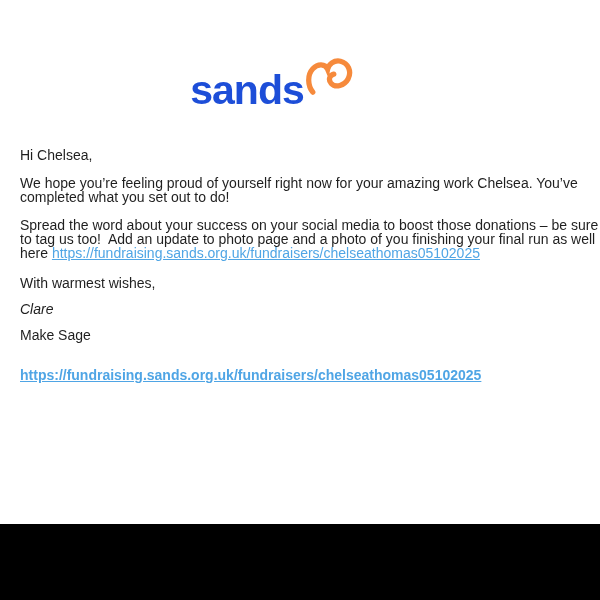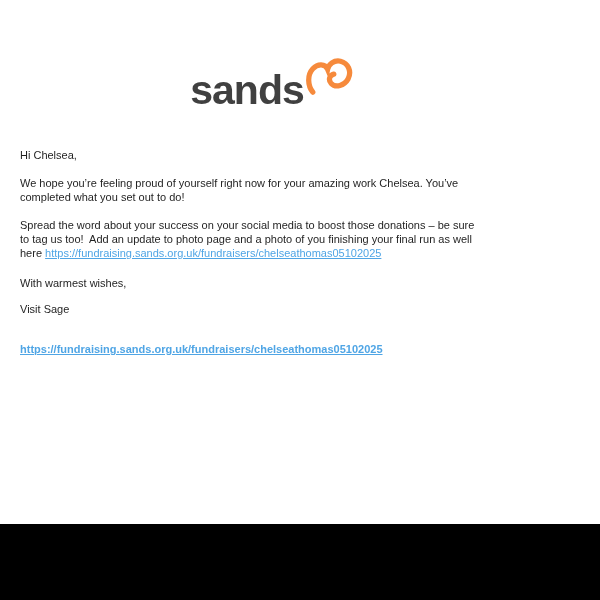--- a/index.html
+++ b/index.html
@@ -18,33 +18,33 @@
     width: 600px;
     display: flex;
     justify-content: center;
     align-items: flex-end;
     transform: translateX(-28px);
   }
   .logo-text {
     font-size: 41px;
     font-weight: bold;
     letter-spacing: -1px;
-    color: #404040;
+    color: #1d4ed8;
     line-height: 1;
   }
   .logo-heart {
     width: 48px; height: 42px;
     margin-left: 2px;
     margin-bottom: 14px;
   }
   
   .col {
     position: absolute;
     top: 148px; left: 20px;
-    font-size: 11px;
+    font-size: 14px;
     line-height: 14px;
   }
   .col p {
     margin: 0;
     white-space: pre;
   }
   .m19 { margin-top: 19px !important; }
   .m14 { margin-top: 14px !important; }
   .m16 { margin-top: 16px !important; }
   .m12 { margin-top: 12px !important; }
@@ -82,20 +82,21 @@
   <p>Hi Chelsea,</p>
 
 
   <p class="m14"><span>We hope you’re feeling proud of yourself right now for your amazing work Chelsea. You’ve</span><br><span>completed what you set out to do!</span></p>
 
   <p class="m14"><span>Spread the word about your success on your social media to boost those donations – be sure</span><br><span>to tag us too!  Add an update to photo page and a photo of you finishing your final run as well</span><br><span>here </span><a class="link">https://fundraising.sands.org.uk/fundraisers/chelseathomas05102025</a></p>
 
 
   <p class="m16">With warmest wishes,</p>
 
+  <p class="italic m12">Clare</p>
 
-  <p class="m12">Visit Sage</p>
+  <p class="m12">Make Sage</p>
 
 
   <p class="ps-block bold m9"><br><a class="link bold">https://fundraising.sands.org.uk/fundraisers/chelseathomas05102025</a></p>
 </div>
 
 <div class="footer-bar"></div>
 
 </body></html>

